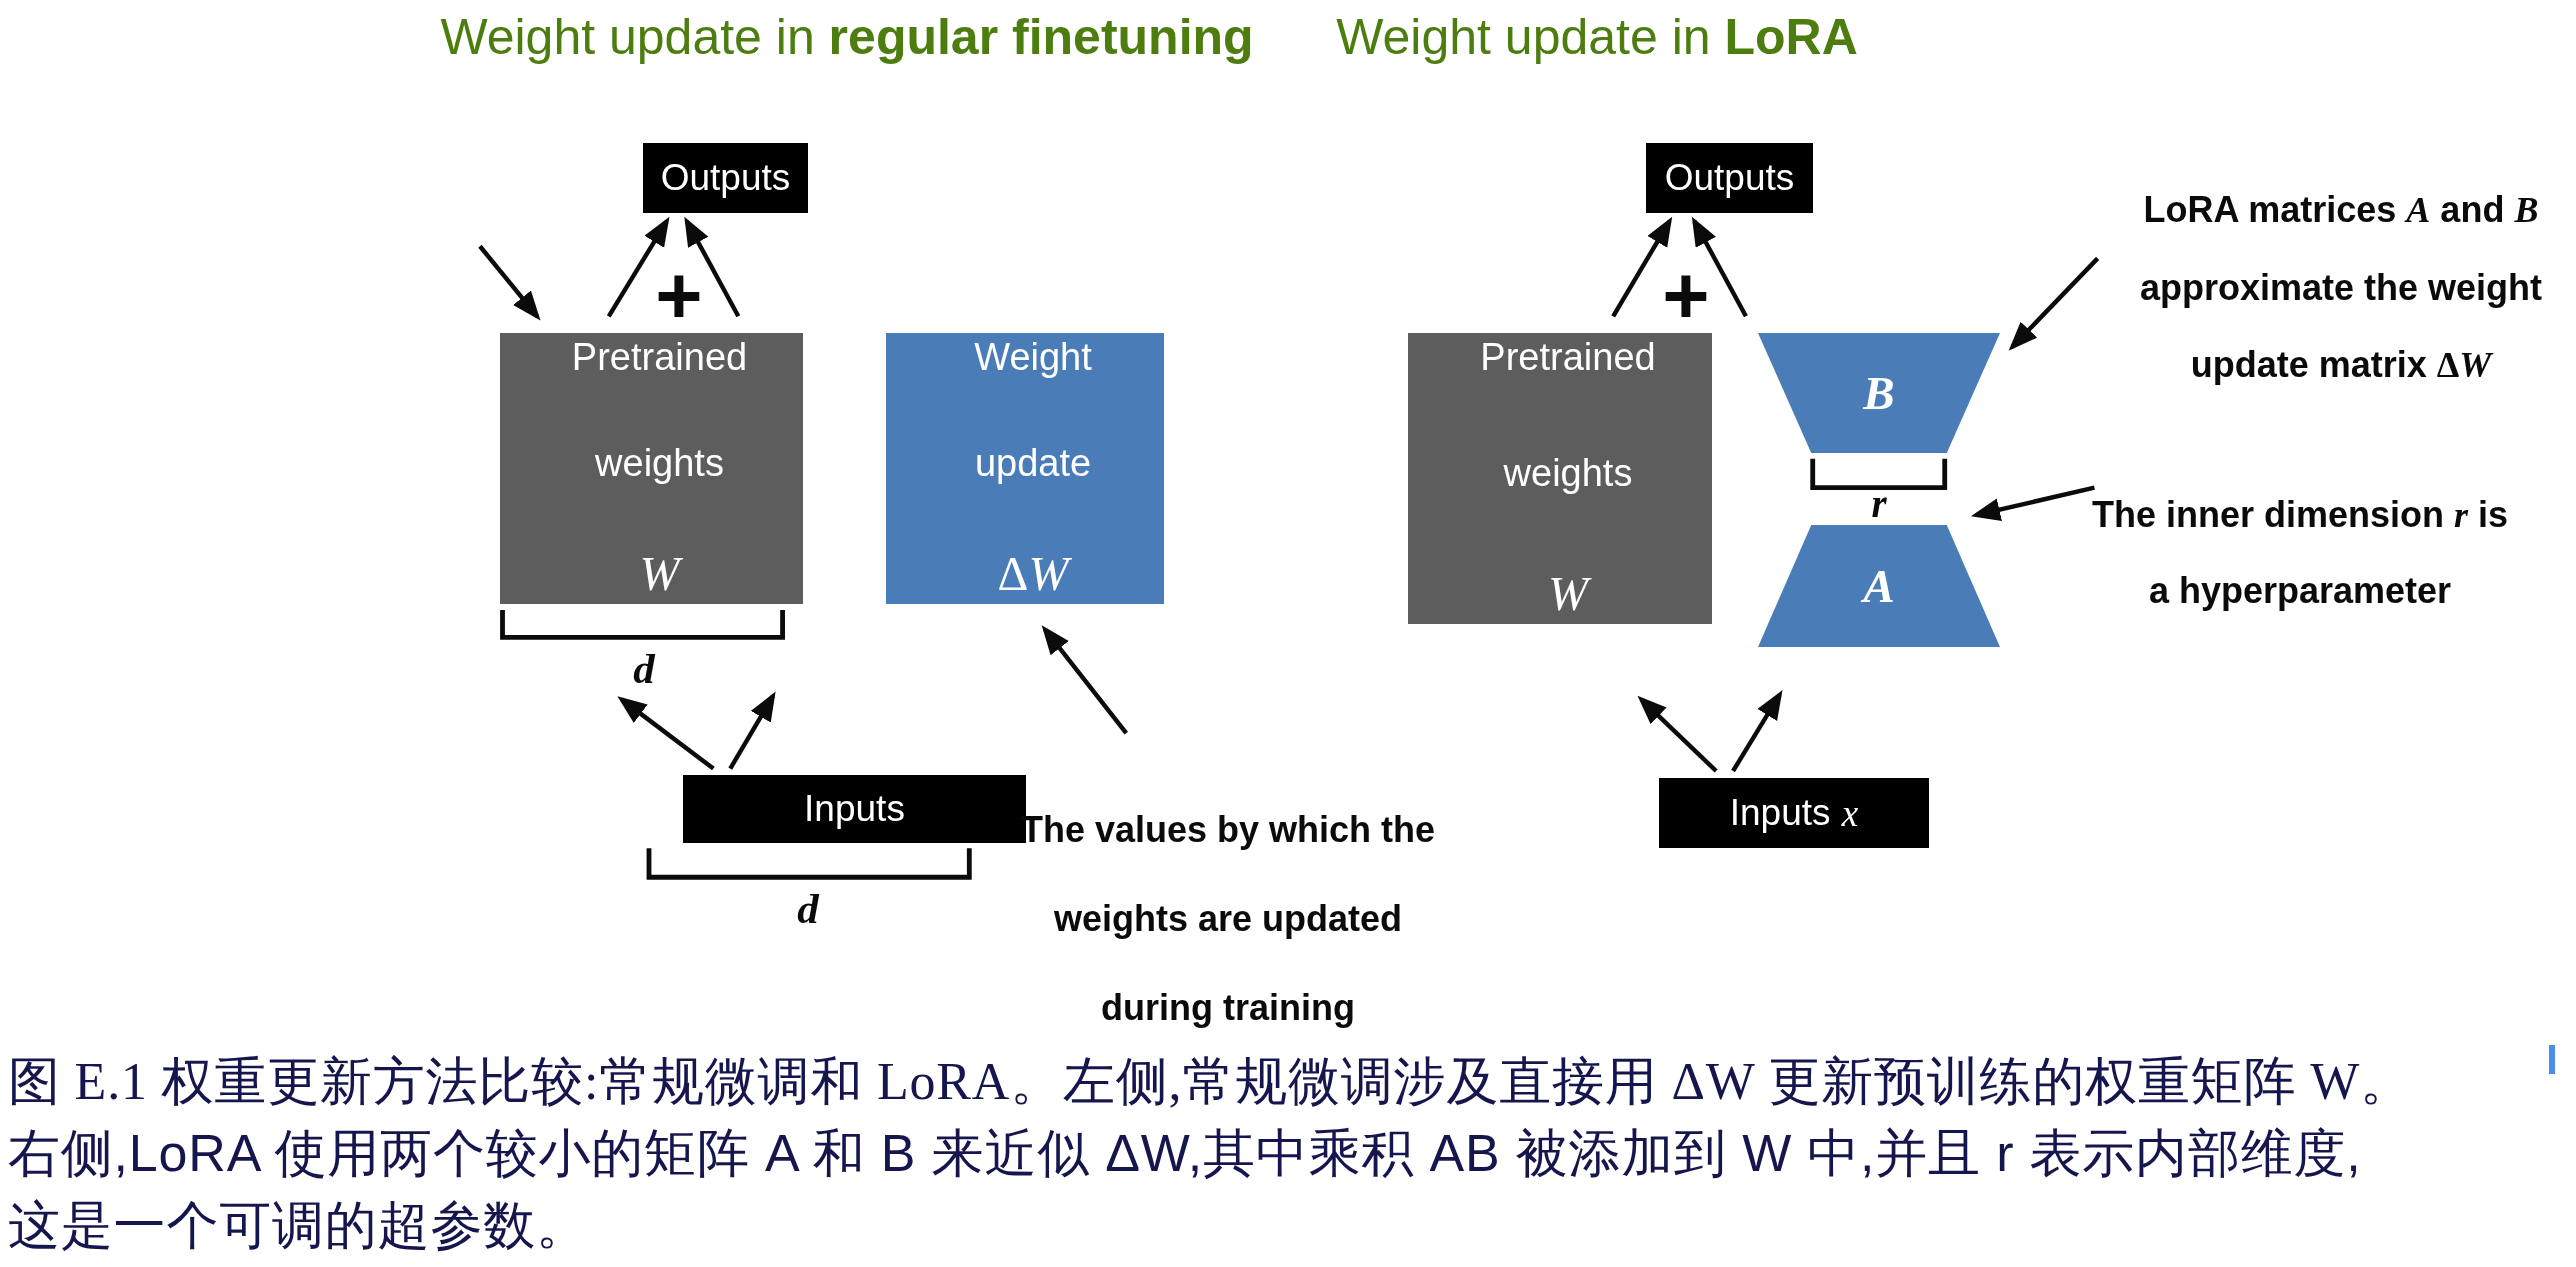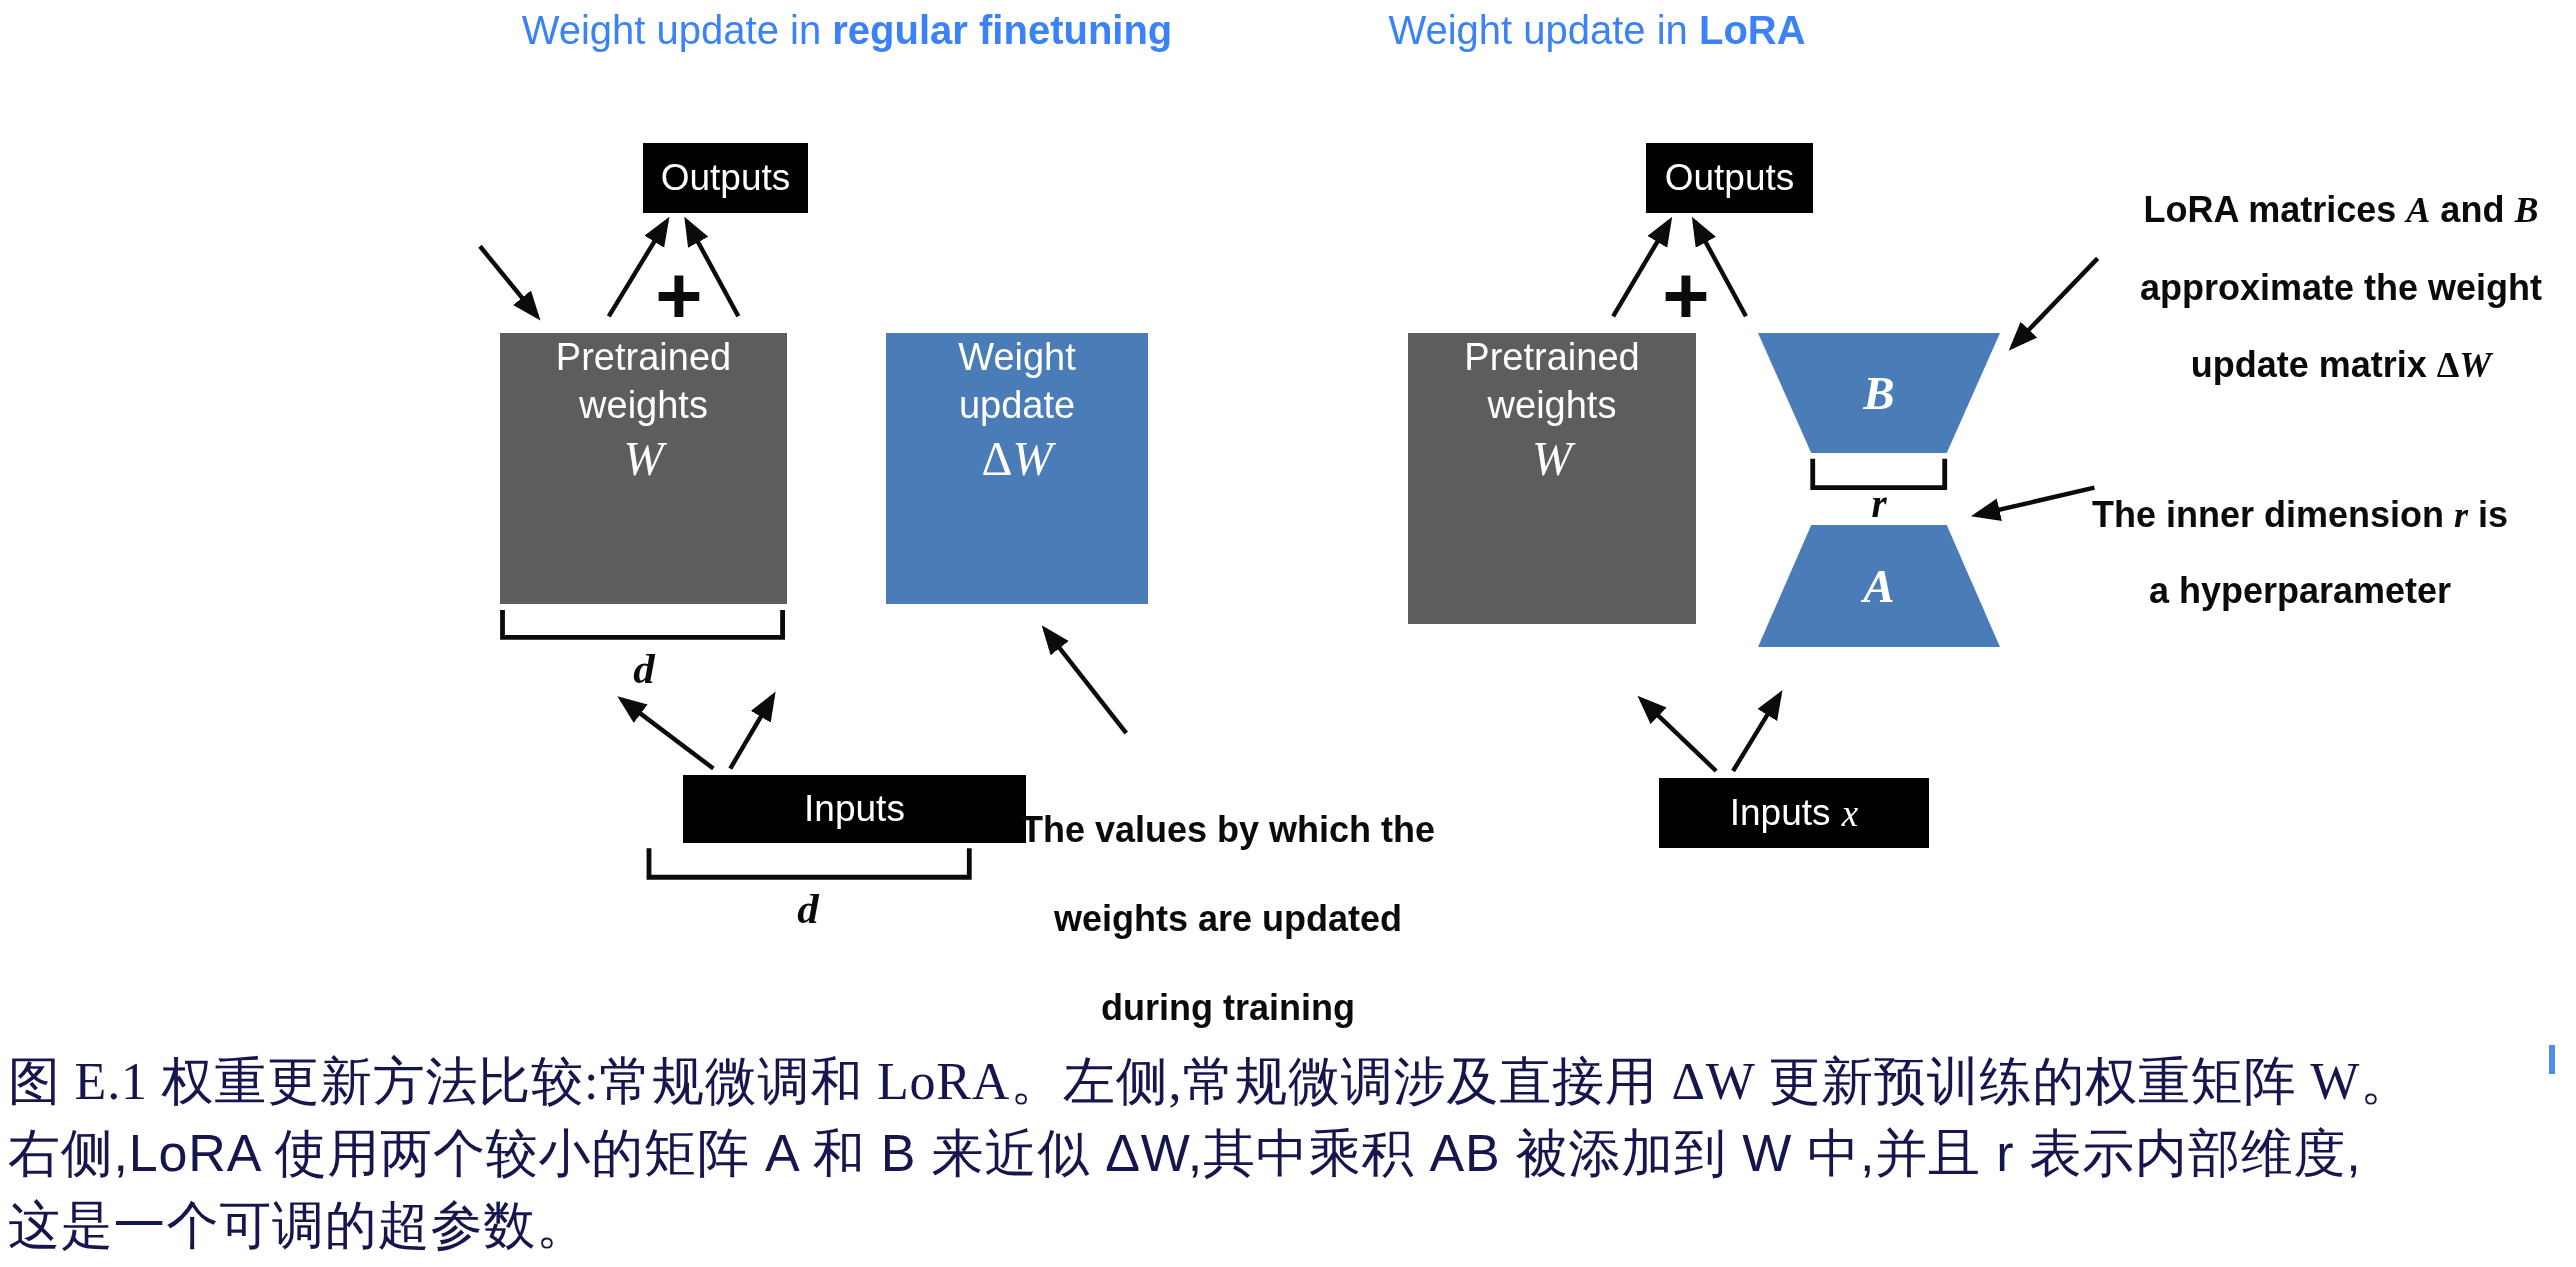--- a/index.html
+++ b/index.html
@@ -1,34 +1,34 @@
 <!DOCTYPE html>
 <html style="font-size:13px"><head>
 <meta charset="utf-8">
 <style>
   html,body{margin:0;padding:0;background:#fff;}
   .stage{position:relative;width:2576px;height:1267px;background:#ffffff;overflow:hidden;
          font-family:"Liberation Sans",sans-serif;}
   .abs{position:absolute;}
   .ctr{transform:translateX(-50%);text-align:center;}
   
-  .panel-title{font-size:40px;color:#3b82f6;white-space:nowrap;}
+  .panel-title{font-size:50px;color:#4d7c0f;white-space:nowrap;}
   .panel-title .b{font-weight:bold;}
   
   .note{font-weight:bold;font-size:36px;color:#0b0b0b;text-align:center;white-space:nowrap;}
   .note .ln{display:block;}
   .mathi{font-family:"Liberation Serif",serif;font-style:italic;font-weight:bold;}
   .mathu{font-family:"Liberation Serif",serif;font-style:normal;font-weight:bold;}
   
   .iobox{background:#000;color:#fff;display:flex;align-items:center;justify-content:center;
          font-size:37px;white-space:nowrap;margin-left:46px;}
   .iobox .mi{font-family:"Liberation Serif",serif;font-style:italic;font-weight:normal;margin-left:11.3px;}
   
-  .mbox{display:flex;flex-direction:column;align-items:center;justify-content:flex-start;
-        color:#fff;font-size:38px;line-height:48px;text-align:center;}
+  .mbox{display:flex;flex-direction:column;align-items:center;justify-content:space-between;
+        color:#fff;font-size:38px;line-height:48px;text-align:center;padding-left:16px;}
   .gray{background:#5d5d5d;}
   .blue{background:#4a7cb8;}
   .mbox .formula{font-size:48px;line-height:60px;}
   .mbox .fi{font-family:"Liberation Serif",serif;font-style:italic;}
   .mbox .fu{font-family:"Liberation Serif",serif;font-style:normal;}
   
   .trap{display:flex;align-items:center;justify-content:center;background:#4a7cb8;color:#fff;}
   .trap-b{clip-path:polygon(0% 0%,100% 0%,78% 100%,22% 100%);}
   .trap-a{clip-path:polygon(22% 0%,78% 0%,100% 100%,0% 100%);}
   .trap .tl{font-family:"Liberation Serif",serif;font-style:italic;font-weight:bold;font-size:47px;}

